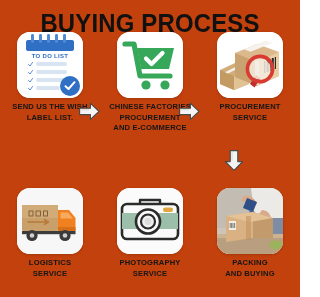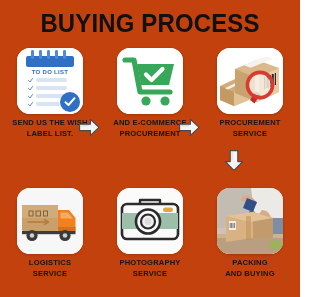--- a/index.html
+++ b/index.html
@@ -38,21 +38,21 @@
     white-space: nowrap;
   }
 
   
   .row {
     position: absolute;
     left: 0;
     width: 300px;
     height: 118px;
   }
-  .row-top { top: 44px; }
+  .row-top { top: 28px; }
   .row-bottom { top: 184px; }
 
   .cell {
     position: absolute;
     width: 100px;
     height: 118px;
   }
   .cell-0 { left: 0px; }
   .cell-1 { left: 100px; }
   .cell-2 { left: 200px; }
@@ -191,22 +191,23 @@
         <div class="cart"></div>
         <svg width="66" height="66" viewBox="0 0 66 66" style="position:absolute;top:0;left:0;">
           <path d="M8 12 L17 12 L23 44 L53 44" fill="none" stroke="#37a85a" stroke-width="5.2" stroke-linecap="round" stroke-linejoin="round"></path>
           <path d="M20 16 L57 16 L52 37 L24 37 Z" fill="#37a85a"></path>
           <path d="M29 26.5 L34.5 32 L45.5 21" fill="none" stroke="#ffffff" stroke-width="4.2" stroke-linecap="round" stroke-linejoin="round"></path>
           <circle cx="29" cy="53" r="4.6" fill="#37a85a"></circle>
           <circle cx="48" cy="53" r="4.6" fill="#37a85a"></circle>
         </svg>
       </div>
       <div class="caption">
+        <span>CHINESE FACTORIES</span>
+        <span>PROCUREMENT</span>
         <span>AND E-COMMERCE</span>
-        <span>PROCUREMENT</span>
       </div>
     </div>
 
     <div class="cell cell-2">
       <div class="tile">
         <div class="bx"></div>
         <svg width="66" height="66" viewBox="0 0 66 66" style="position:absolute;top:0;left:0;">
 
           <path d="M3 38 L18 31 L32 36 L32 52 L17 58 L3 52 Z" fill="#d3ad79"></path>
           <path d="M3 38 L17 44 L17 58 L3 52 Z" fill="#c49a63"></path>

